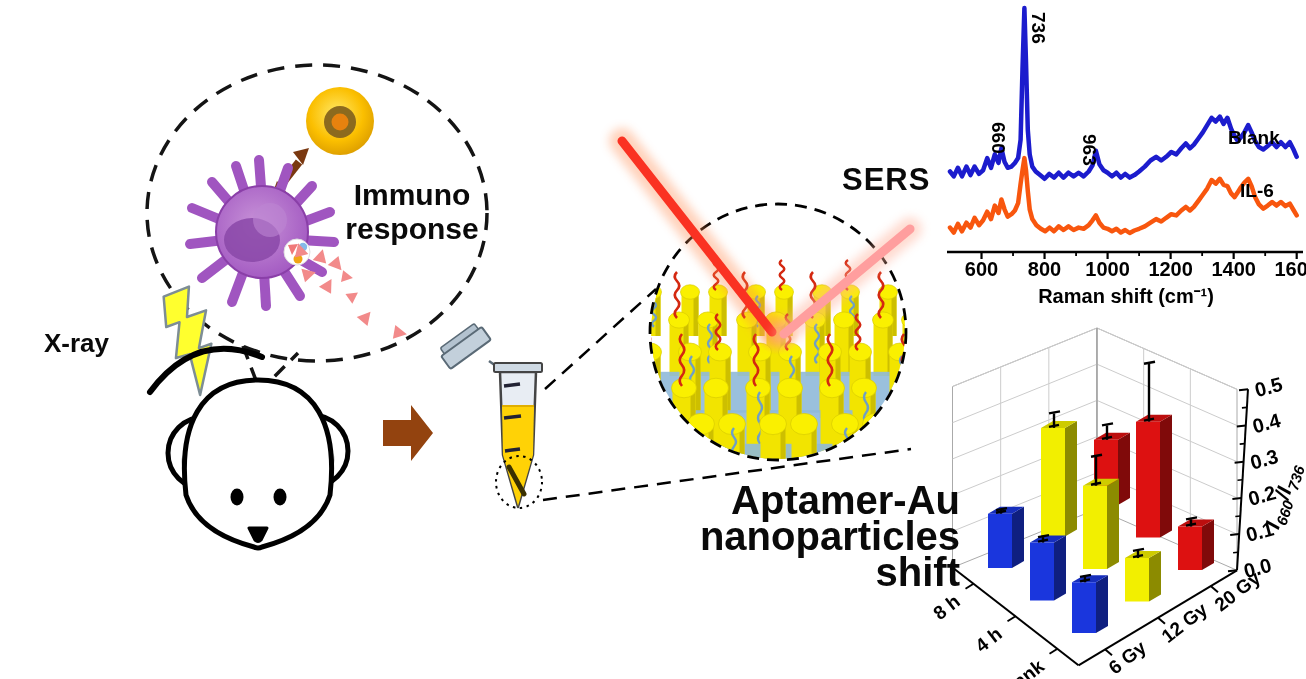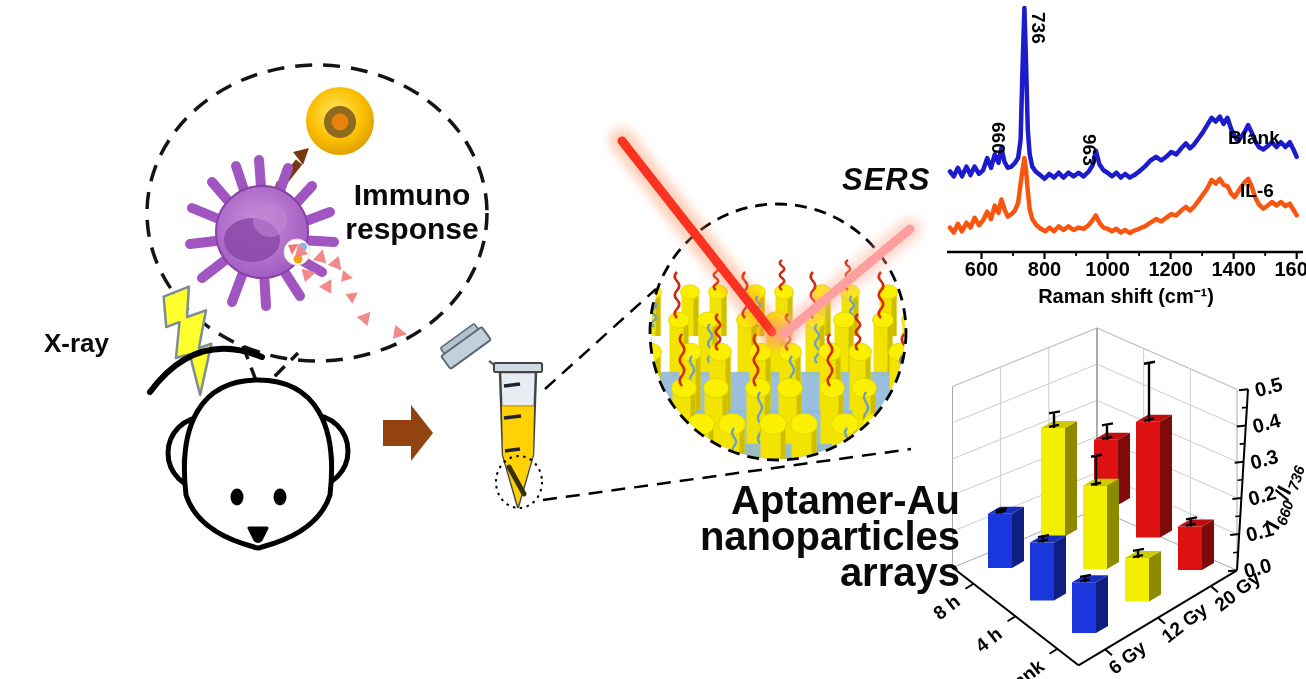--- a/index.html
+++ b/index.html
@@ -3,21 +3,21 @@
 <meta charset="utf-8">
 <style>
   html,body{margin:0;padding:0;background:#fff;}
   #canvas{position:relative;width:1306px;height:679px;background:#fff;overflow:hidden;
           font-family:"Liberation Sans",sans-serif;}
   #scene{position:absolute;left:0;top:0;z-index:1;}
   .chartbox{position:absolute;z-index:2;}
   .lbl{position:absolute;z-index:3;color:#0a0a0a;font-weight:700;line-height:1.12;}
   #lbl-xray{left:44px;top:329px;font-size:26px;}
   #lbl-immuno{left:330px;top:166px;width:164px;text-align:center;font-size:30px;margin-top:12px;}
-  #lbl-sers{left:842px;top:163px;font-size:31px;letter-spacing:1px;font-style:italic;}
+  #lbl-sers{left:842px;top:163px;font-size:31px;letter-spacing:1px;}
   #lbl-aptamer{left:630px;top:482px;width:330px;text-align:right;font-size:40px;line-height:36px;}
   svg text{font-family:"Liberation Sans",sans-serif;}
 </style>
 </head>
 <body>
 
 <div id="canvas">
 
   <svg id="scene" width="1306" height="679" viewBox="0 0 1306 679">
     <defs>
@@ -336,21 +336,21 @@
       <line x1="784" y1="334" x2="910" y2="229" stroke="#ffb09a" stroke-width="24" opacity="0.45" filter="url(#blur4)" stroke-linecap="round"></line>
       <line x1="784" y1="334" x2="910" y2="229" stroke="#ff9e9e" stroke-width="9" stroke-linecap="round"></line>
     </g>
   </svg>
 
   <div class="lbl" id="lbl-xray">X-ray</div>
   <div class="lbl" id="lbl-immuno">Immuno response</div>
   <div class="lbl" id="lbl-sers">SERS</div>
   <div class="lbl" id="lbl-aptamer">
     <span style="display:block">Aptamer-Au</span>
-    <span style="display:block">nanoparticles arrays</span>
+    <span style="display:block">nanoparticles shift</span>
   </div>
 
   <div class="chartbox" id="raman" style="left:940px;top:0px;width:366px;height:316px;"><svg viewBox="0 0 366 316" width="366" height="316">
         <line x1="7" y1="252" x2="363" y2="252" stroke="#000" stroke-width="2.5"></line>
         <line x1="41.51785714285714" y1="252" x2="41.51785714285714" y2="259" stroke="#000" stroke-width="2.2"></line>
         <text x="41.51785714285714" y="276" text-anchor="middle" font-size="20" font-weight="700" fill="#000">600</text>
         <line x1="104.55357142857143" y1="252" x2="104.55357142857143" y2="259" stroke="#000" stroke-width="2.2"></line>
         <text x="104.55357142857143" y="276" text-anchor="middle" font-size="20" font-weight="700" fill="#000">800</text>
         <line x1="167.58928571428572" y1="252" x2="167.58928571428572" y2="259" stroke="#000" stroke-width="2.2"></line>
         <text x="167.58928571428572" y="276" text-anchor="middle" font-size="20" font-weight="700" fill="#000">1000</text>

